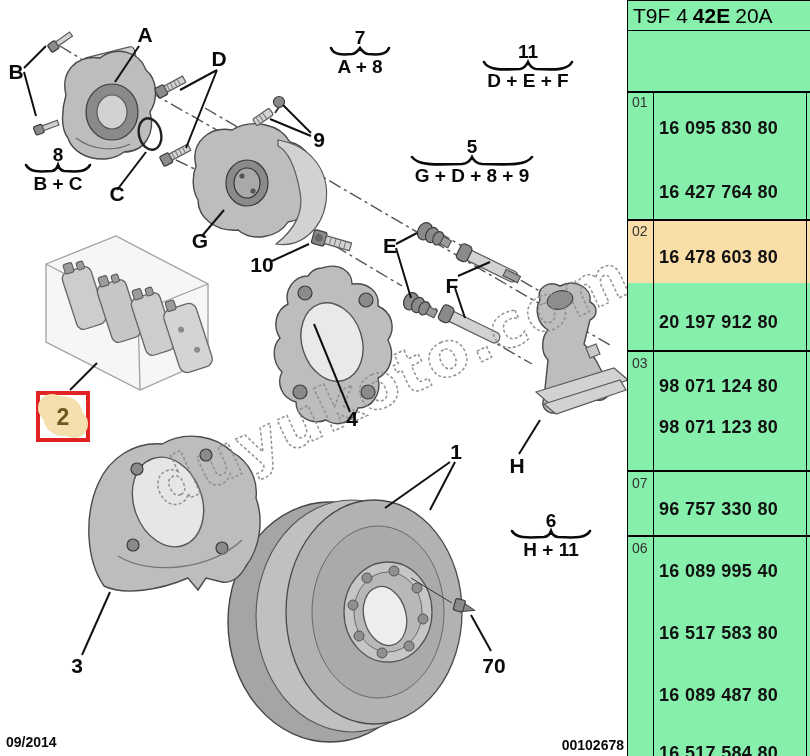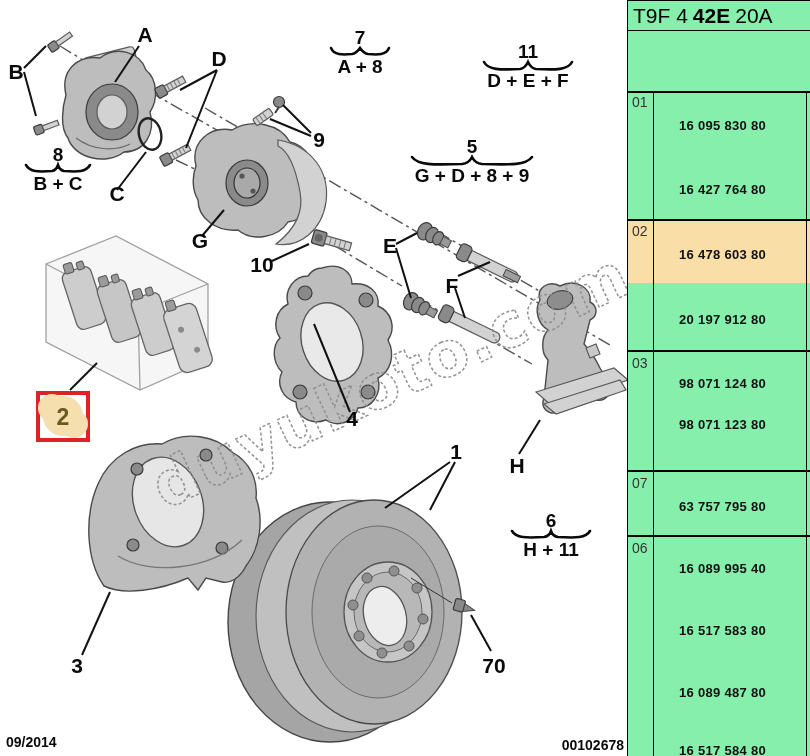--- a/index.html
+++ b/index.html
@@ -9,22 +9,22 @@
   
   .panel{position:absolute;left:627px;top:0;width:183px;height:756px;box-sizing:border-box;
          border-left:1px solid #000;border-top:1px solid #000;background:#86efac;}
   .hline{position:absolute;left:0;right:0;background:#000;}
   .h1{height:1px}.h2{height:2px}
   .vline{position:absolute;width:1px;background:#000;top:92px;height:664px;}
   .hl-row{position:absolute;left:0;right:0;top:220px;height:62px;background:#fadea8;}
   .hdr{position:absolute;left:5px;top:3px;font-size:21px;color:#000;white-space:nowrap;}
   .hdr .bold{font-weight:bold;margin:0 5px;}
   .ref{position:absolute;left:4px;width:24px;font-size:14px;color:#333;}
-  .pn{position:absolute;left:31px;font-size:13px;font-weight:bold;color:#111;
-      white-space:nowrap;letter-spacing:.3px;cursor:pointer;margin-left:20px;}
+  .pn{position:absolute;left:31px;font-size:18px;font-weight:bold;color:#111;
+      white-space:nowrap;letter-spacing:.3px;cursor:pointer;}
   
   .ol{fill:#bdbdbd;stroke:#4a4a4a;stroke-width:1.4}
   .ol2{fill:#d2d2d2;stroke:#5a5a5a;stroke-width:1.2}
   .dk{fill:#8a8a8a;stroke:#3a3a3a;stroke-width:1.2}
   .ln{stroke:#111;stroke-width:2;fill:none}
   .thin{stroke:#333;stroke-width:1;fill:none}
   .cl{stroke:#555;stroke-width:1.4;fill:none;stroke-dasharray:13 4 3 4}
   .lbl{font:bold 21px "Liberation Sans",sans-serif;fill:#0a0a0a;text-anchor:middle}
   .grp{font:bold 19px "Liberation Sans",sans-serif;fill:#0a0a0a;text-anchor:middle}
   .brace{stroke:#0a0a0a;stroke-width:2.6;fill:none;stroke-linecap:round}
@@ -312,20 +312,20 @@
     <div class="ref" style="top:354px">03</div>
     <div class="ref" style="top:474px">07</div>
     <div class="ref" style="top:539px">06</div>
 
     <div class="pn" style="top:117px">16 095 830 80</div>
     <div class="pn" style="top:181px">16 427 764 80</div>
     <div class="pn" style="top:246px">16 478 603 80</div>
     <div class="pn" style="top:311px">20 197 912 80</div>
     <div class="pn" style="top:375px">98 071 124 80</div>
     <div class="pn" style="top:416px">98 071 123 80</div>
-    <div class="pn" style="top:498px">63 757 795 80</div>
+    <div class="pn" style="top:498px">96 757 330 80</div>
     <div class="pn" style="top:560px">16 089 995 40</div>
     <div class="pn" style="top:622px">16 517 583 80</div>
     <div class="pn" style="top:684px">16 089 487 80</div>
     <div class="pn" style="top:742px">16 517 584 80</div>
   </div>
 
 </div>
 
 </body></html>

